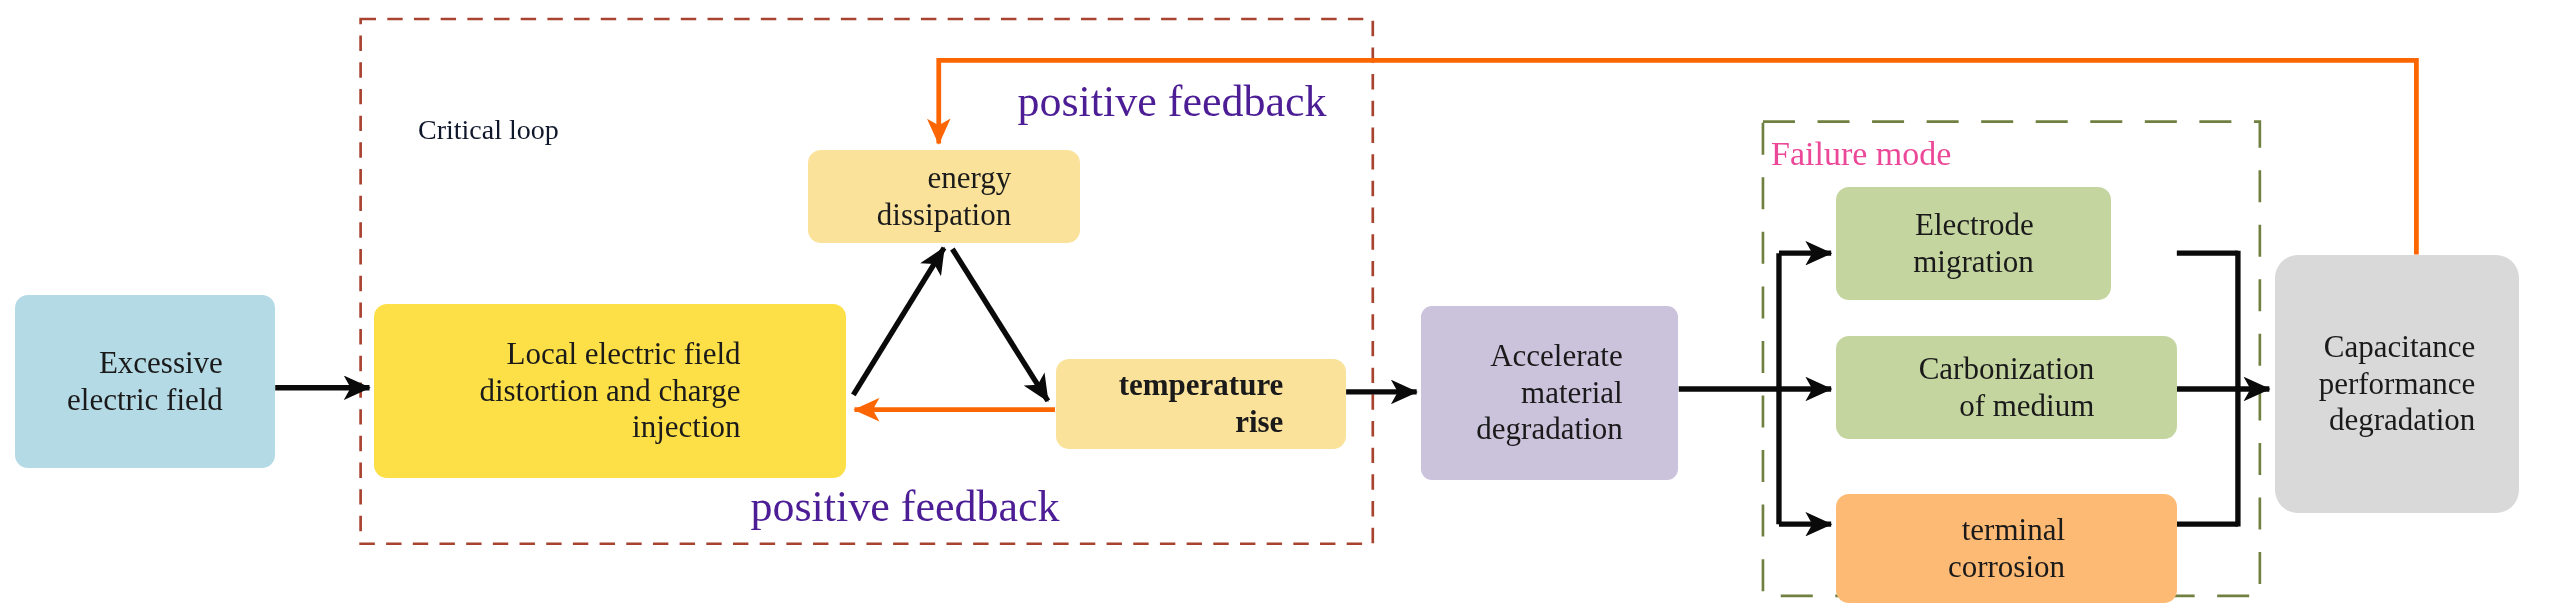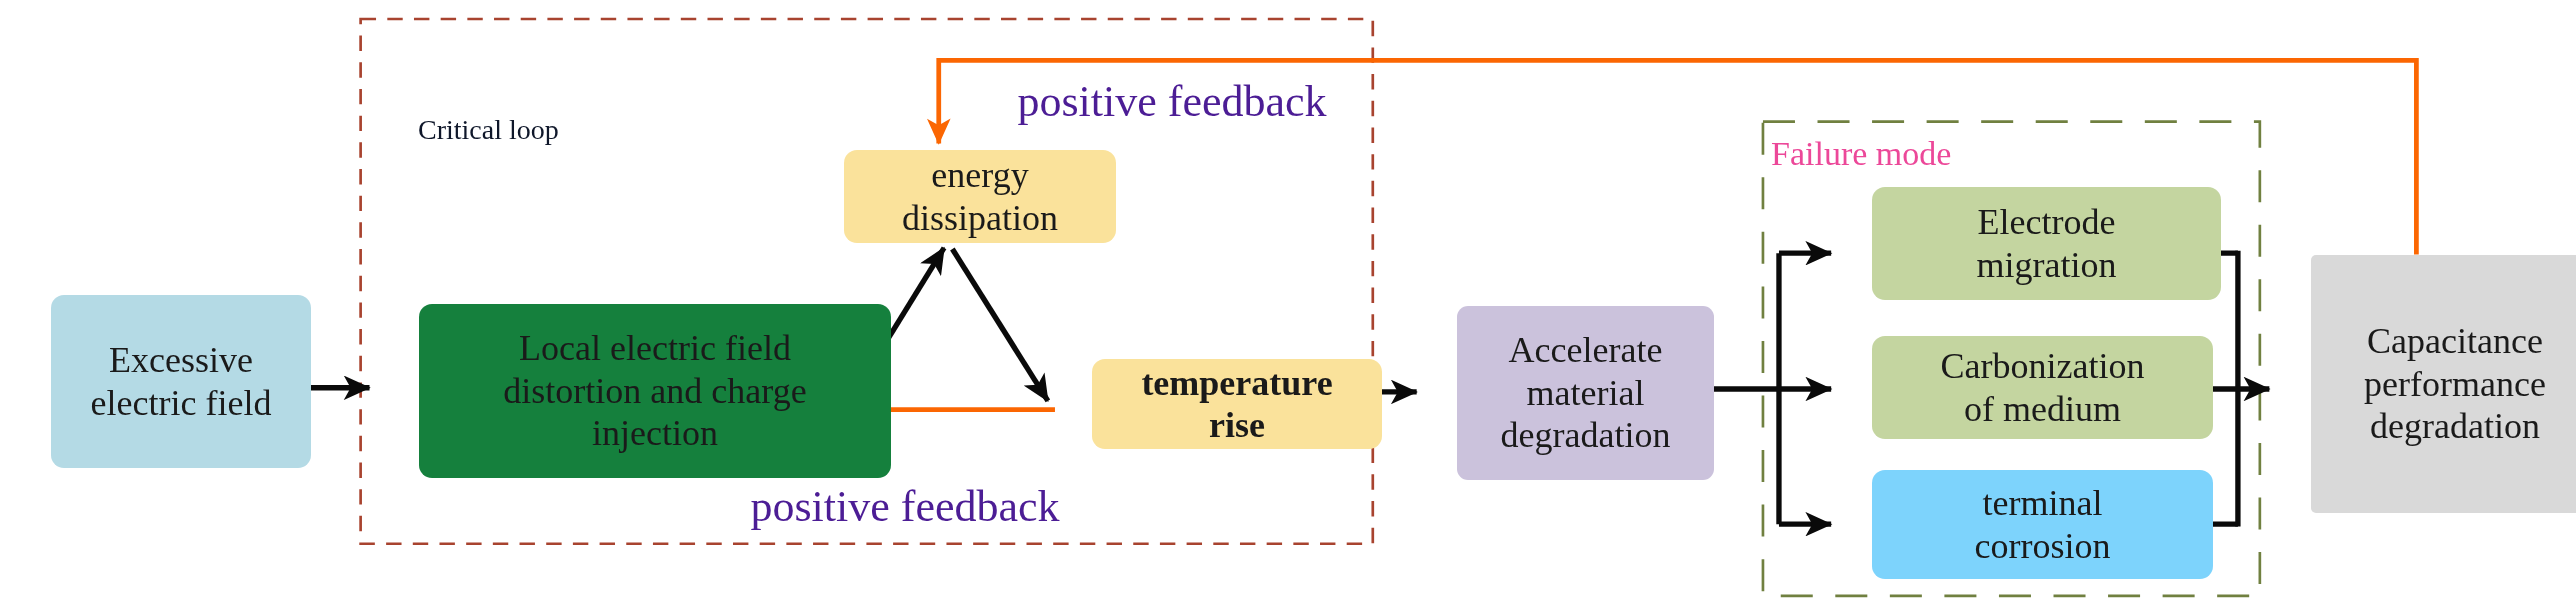--- a/index.html
+++ b/index.html
@@ -7,36 +7,35 @@
     position:relative;
     width:2576px;height:606px;
     background:#ffffff;
     font-family:"Liberation Serif","DejaVu Serif",serif;
     overflow:hidden;
   }
   .wires{position:absolute;left:0;top:0;width:2576px;height:606px;}
   .box{
     position:absolute;
     display:flex;align-items:center;justify-content:center;
-    text-align:center;
+    text-align:right;
     color:#1a1a1a;
-    font-size:36px;line-height:1.18;
+    font-size:31px;line-height:1.18;
     border-radius:13px;
-    margin-left:36px;
   }
   .box span{white-space:pre-line;}
   .box-blue  {left:15px;  top:295px; width:260px; height:173px; background:#B4DAE5;}
-  .box-local {left:383px; top:304px; width:472px; height:174px; background:#15803d;}
+  .box-local {left:374px; top:304px; width:472px; height:174px; background:#fde047;}
   .box-energy{left:808px;top:150px; width:272px; height:93px; background:#FAE29B;}
   .box-temp  {left:1056px;top:359px; width:290px; height:90px; background:#FAE29B;font-weight:bold;}
   .box-accel {left:1421px;top:306px; width:257px; height:174px; background:#CBC2DC;border-radius:11px;}
-  .box-elect {left:1836px;top:187px; width:349px; height:113px; background:#C4D5A0;}
+  .box-elect {left:1836px;top:187px; width:275px; height:113px; background:#C4D5A0;}
   .box-carbon{left:1836px;top:336px; width:341px; height:103px; background:#C4D5A0;}
-  .box-term  {left:1836px;top:470px; width:341px; height:109px; background:#7dd3fc;}
-  .box-cap   {left:2275px;top:255px; width:288px; height:258px; background:#D9D9D9;border-radius:5px;}
+  .box-term  {left:1836px;top:494px; width:341px; height:109px; background:#fdba74;}
+  .box-cap   {left:2275px;top:255px; width:244px; height:258px; background:#D9D9D9;border-radius:23px;}
   .lbl{position:absolute;white-space:nowrap;}
   .lbl-critical{left:418px; top:114px; font-size:28px; color:#0f172a;}
   .lbl-failure {left:1771px;top:135px; font-size:34px; color:#ec4899;}
   .lbl-feedback{font-size:44px;color:#4c1d95;width:380px;text-align:center;}
   .lbl-fb-top   {left:982px;top:76px;}
   .lbl-fb-bottom{left:715px;top:481px;}
 </style>
 </head>
 <body>
 

